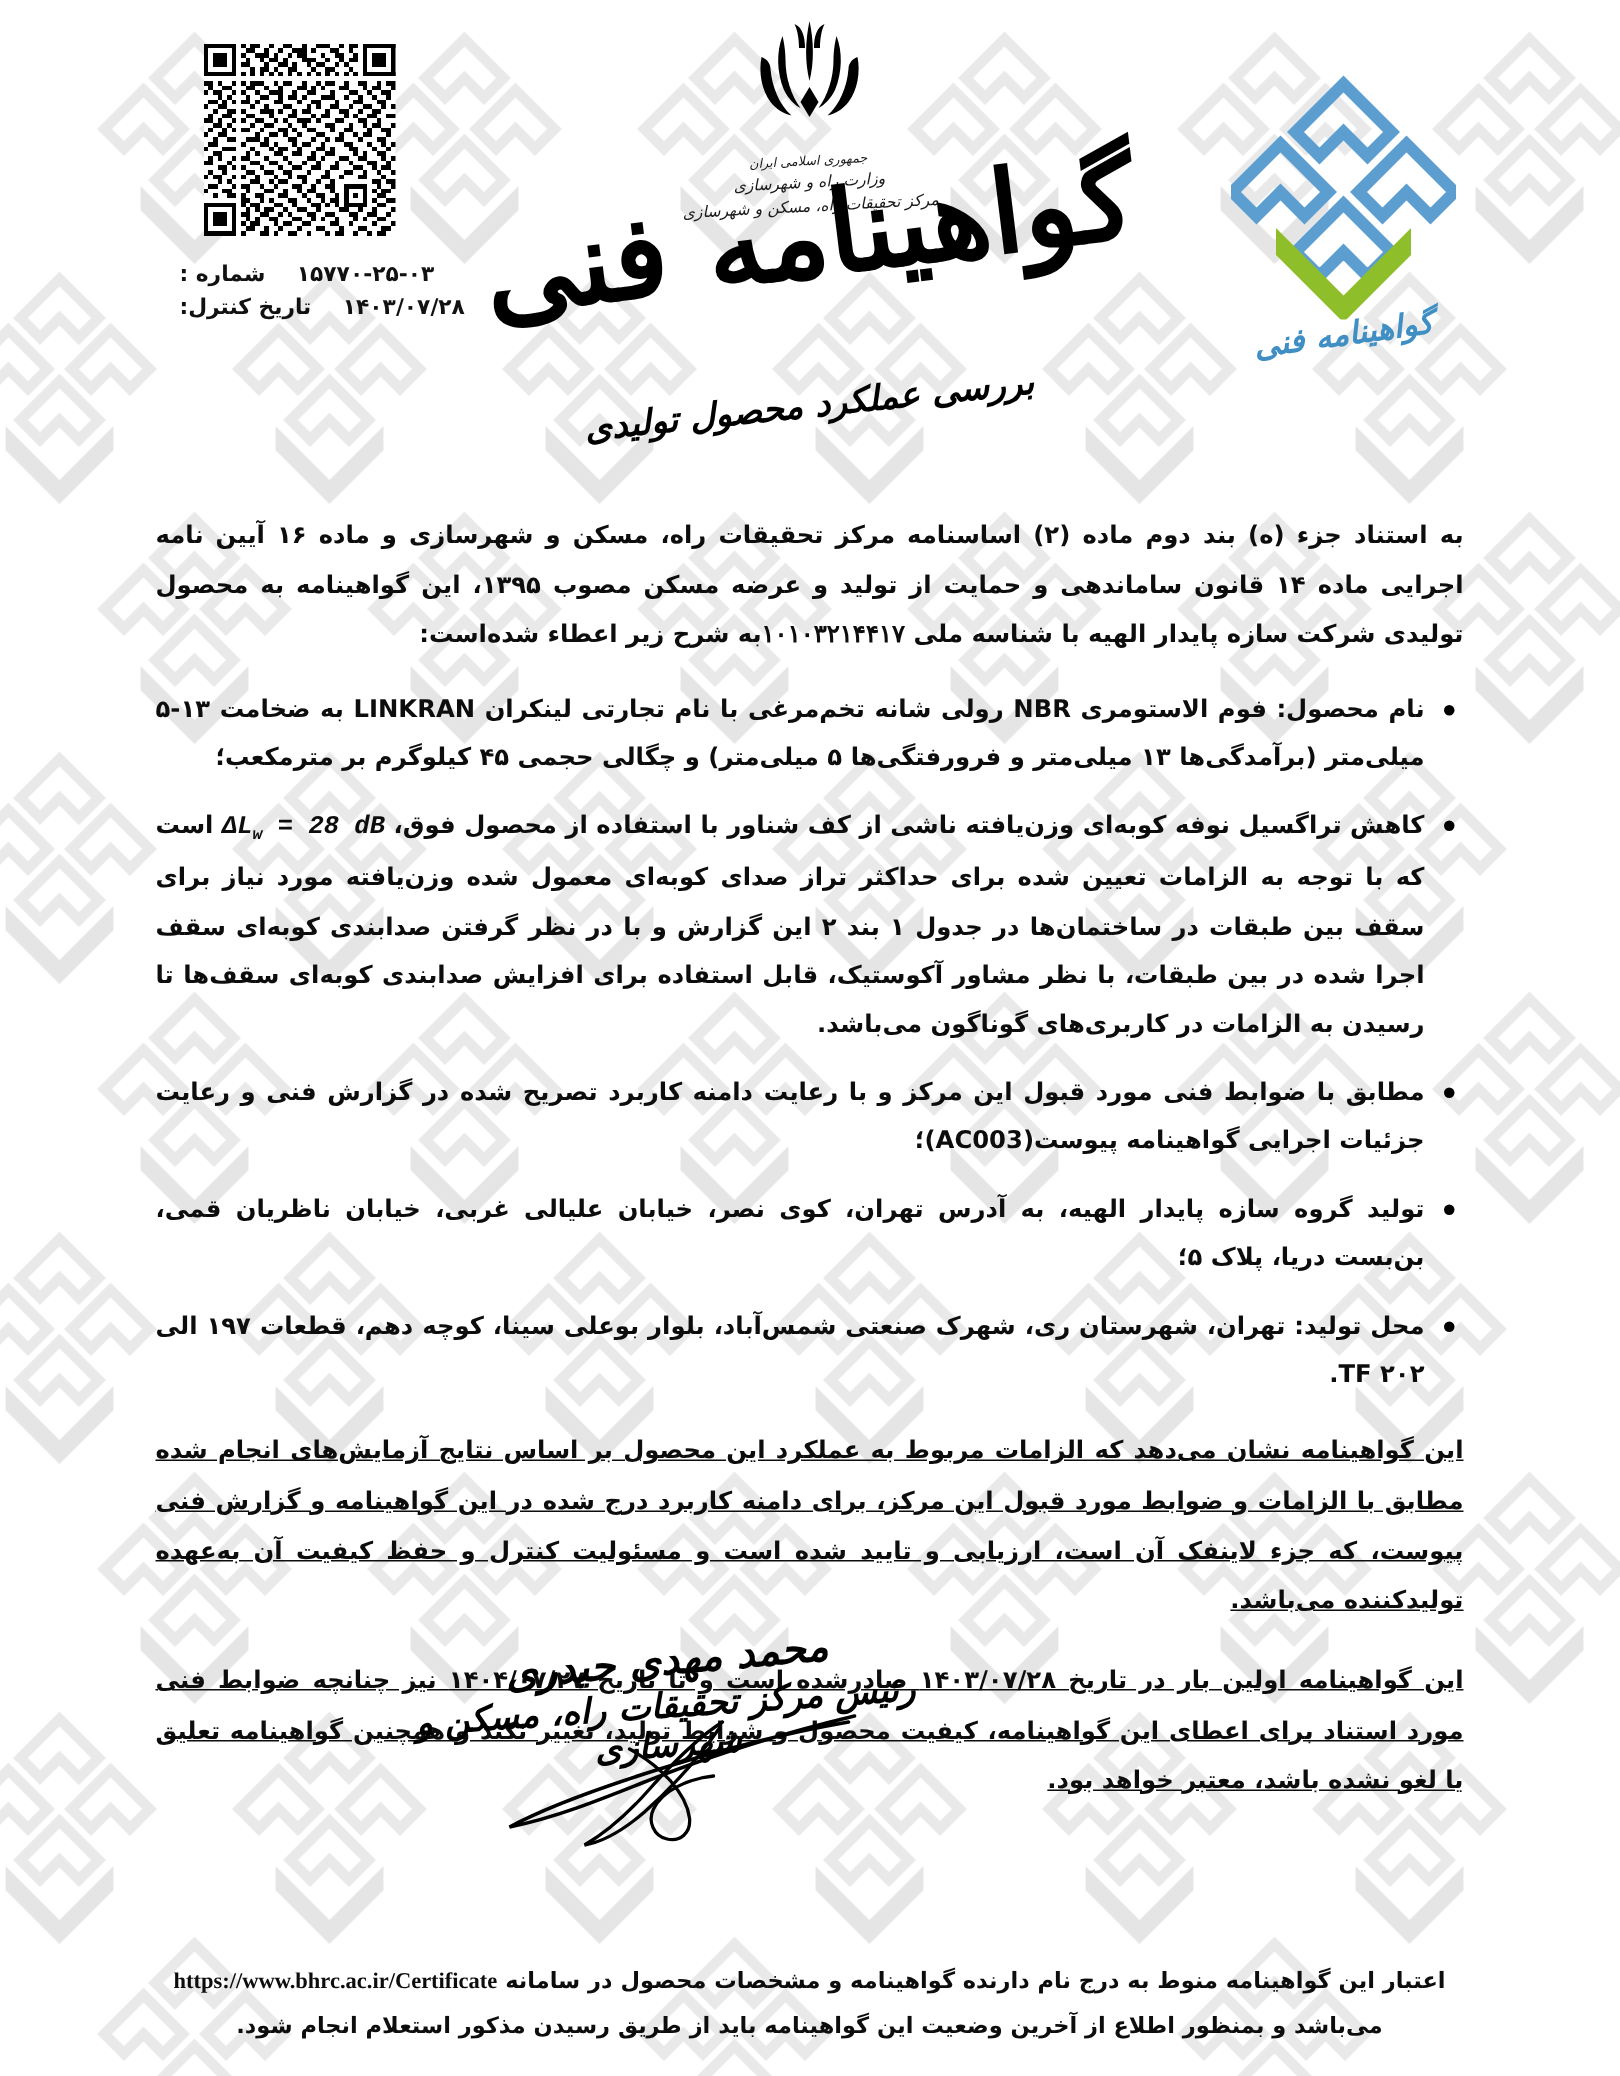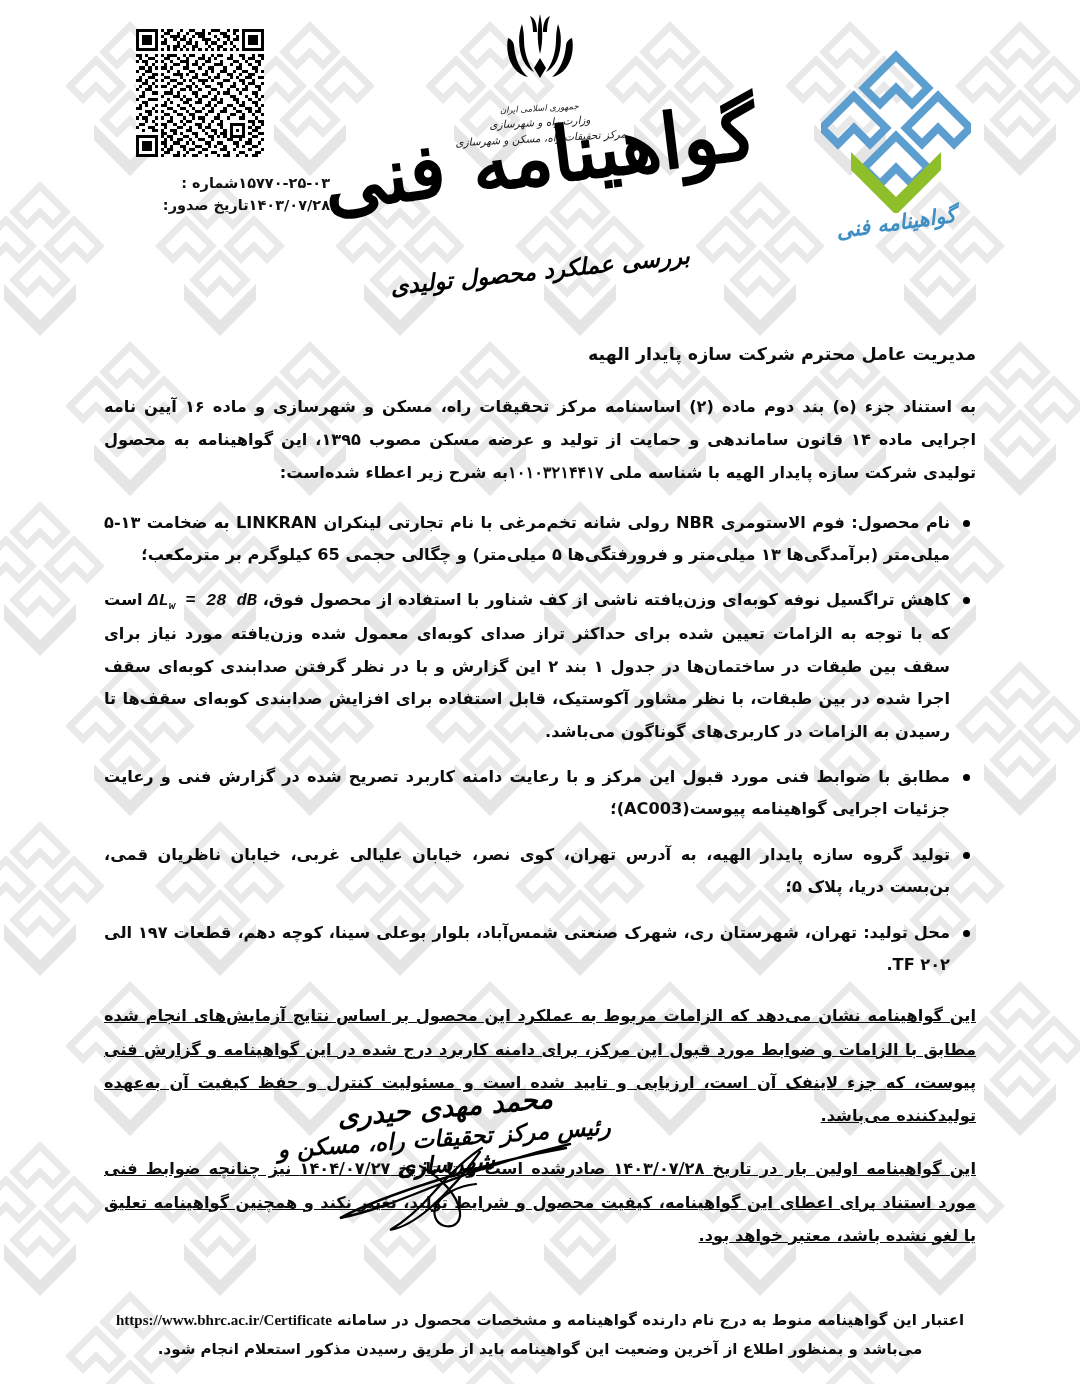--- a/index.html
+++ b/index.html
@@ -55,22 +55,22 @@
     text-align: right;
     direction: rtl;
     font-size: 14.5px;
     font-weight: 700;
     color: #111;
     line-height: 1.55;
   }
   .meta-row {
     display: flex;
     flex-direction: row-reverse;
-    justify-content: flex-end;
-    gap: 0;
+    justify-content: flex-start;
+    gap: 21px;
     white-space: nowrap;
   }
   .meta-label { font-weight: 700; }
   .meta-value { font-weight: 700; letter-spacing: .3px; }
 
   .emblem-block {
     position: absolute;
     left: 0;
     right: 0;
     top: 8px;
@@ -794,21 +794,21 @@
         </g>
       </svg>
     </div>
 
     <div class="meta-block">
       <div class="meta-row">
         <span class="meta-label">شماره :</span>
         <span class="meta-value">۱۵۷۷۰-۲۵-۰۳</span>
       </div>
       <div class="meta-row">
-        <span class="meta-label">تاریخ صدور:</span>
+        <span class="meta-label">تاریخ کنترل:</span>
         <span class="meta-value">۱۴۰۳/۰۷/۲۸</span>
       </div>
     </div>
 
     <div class="emblem-block">
       <svg class="emblem" width="96" height="88" viewBox="0 0 96 88">
         <g fill="#000">
           <path d="M48 6 C45 20 45 34 48 46 C51 34 51 20 48 6 Z"></path>
           <path d="M48 50 L42 60 L48 70 L54 60 Z"></path>
           <path d="M30 16 C26 26 26 40 31 52 C34 58 38 62 42 64 C36 56 32 44 32 32 C32 26 31 20 30 16 Z"></path>
@@ -835,27 +835,26 @@
                  M33 48 L65 80 L49 96 L33 80 L17 96 L1 80 Z
                  M117 48 L149 80 L133 96 L117 80 L101 96 L85 80 Z
                  M75 88 L107 120 L91 136 L75 120 L59 136 L43 120 Z" fill="none" stroke="#5b9ecf" stroke-width="8" stroke-linejoin="miter"></path>
         <path d="M30 104 L75 149 L120 104 L120 122 L75 167 L30 122 Z" fill="#8fbe2b"></path>
       </svg>
       <div class="brand-caption">گواهینامه فنی</div>
     </div>
 
     <div class="doc-body">
 
-      <p class="addressee">مدیریت عامل محترم شرکت سازه پایدار الهیه</p>
 
       <p class="para"><span>به استناد جزء (ه) بند دوم ماده (۲) اساسنامه مرکز تحقیقات راه، مسکن و شهرسازی و ماده ۱۶ آیین نامه اجرایی ماده ۱۴ قانون ساماندهی و حمایت از تولید و عرضه مسکن مصوب ۱۳۹۵، این گواهینامه به محصول تولیدی </span><b class="strong">شرکت سازه پایدار الهیه</b><span> با شناسه ملی </span><span class="ltr-inline">۱۰۱۰۳۲۱۴۴۱۷</span><span>به شرح زیر اعطاء شده‌است:</span></p>
 
       <ul class="bullets">
 
-        <li class="bold-item"><span>نام محصول: فوم الاستومری NBR رولی شانه تخم‌مرغی با نام تجارتی لینکران LINKRAN به ضخامت ۱۳-۵ میلی‌متر (برآمدگی‌ها ۱۳ میلی‌متر و فرورفتگی‌ها ۵ میلی‌متر) و چگالی حجمی 65 کیلوگرم بر مترمکعب؛</span></li>
+        <li class="bold-item"><span>نام محصول: فوم الاستومری NBR رولی شانه تخم‌مرغی با نام تجارتی لینکران LINKRAN به ضخامت ۱۳-۵ میلی‌متر (برآمدگی‌ها ۱۳ میلی‌متر و فرورفتگی‌ها ۵ میلی‌متر) و چگالی حجمی ۴۵ کیلوگرم بر مترمکعب؛</span></li>
 
         <li><span>کاهش تراگسیل نوفه کوبه‌ای وزن‌یافته ناشی از کف شناور با استفاده از محصول فوق، </span><span class="formula"><span>ΔL</span><sub>w</sub><span> = 28 dB</span></span><span> است که با توجه به الزامات تعیین شده برای حداکثر تراز صدای کوبه‌ای معمول شده وزن‌یافته مورد نیاز برای سقف بین طبقات در ساختمان‌ها در جدول ۱ بند ۲ این گزارش و با در نظر گرفتن صدابندی کوبه‌ای سقف اجرا شده در بین طبقات، با نظر مشاور آکوستیک، قابل استفاده برای افزایش صدابندی کوبه‌ای سقف‌ها تا رسیدن به الزامات در کاربری‌های گوناگون می‌باشد.</span></li>
 
         <li><span>مطابق با ضوابط فنی مورد قبول این مرکز و با رعایت دامنه کاربرد تصریح شده در گزارش فنی و رعایت جزئیات اجرایی گواهینامه پیوست(AC003)؛</span></li>
 
         <li><span>تولید گروه سازه پایدار الهیه، به آدرس تهران، کوی نصر، خیابان علیالی غربی، خیابان ناظریان قمی، بن‌بست دریا، پلاک ۵؛</span></li>
 
         <li><span>محل تولید: تهران، شهرستان ری، شهرک صنعتی شمس‌آباد، بلوار بوعلی سینا، کوچه دهم، قطعات ۱۹۷ الی ۲۰۲ TF.</span></li>
       </ul>
 

